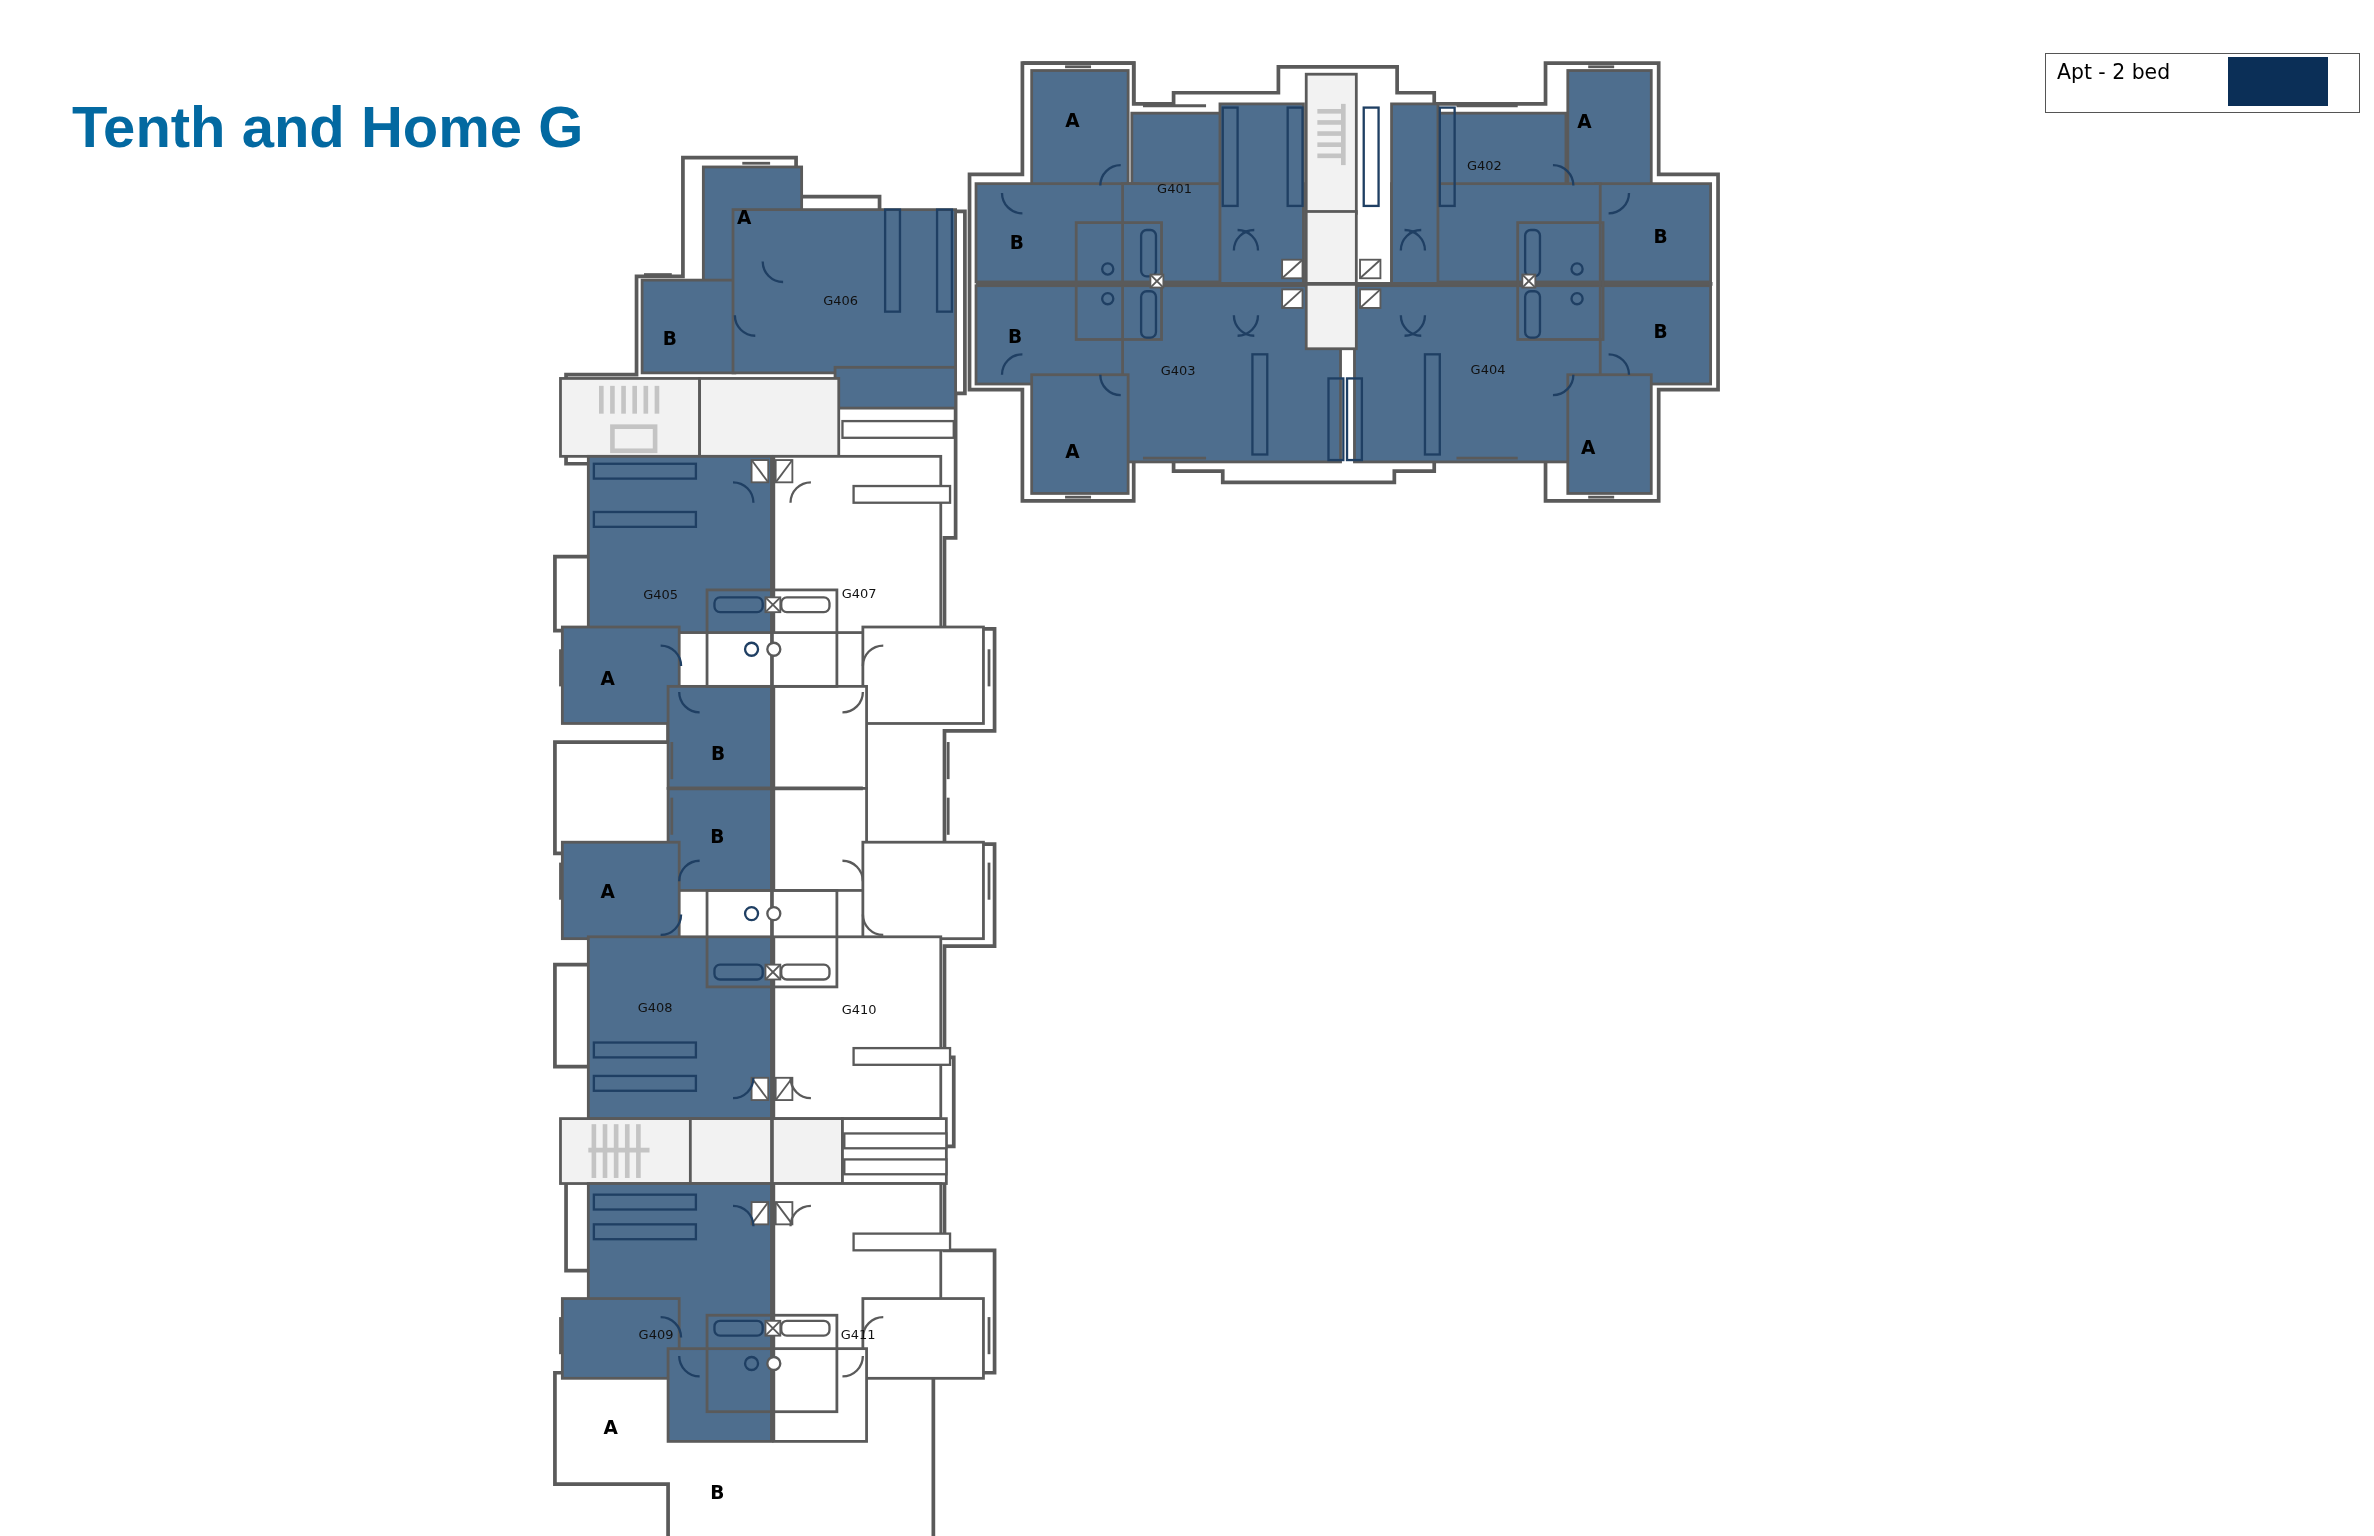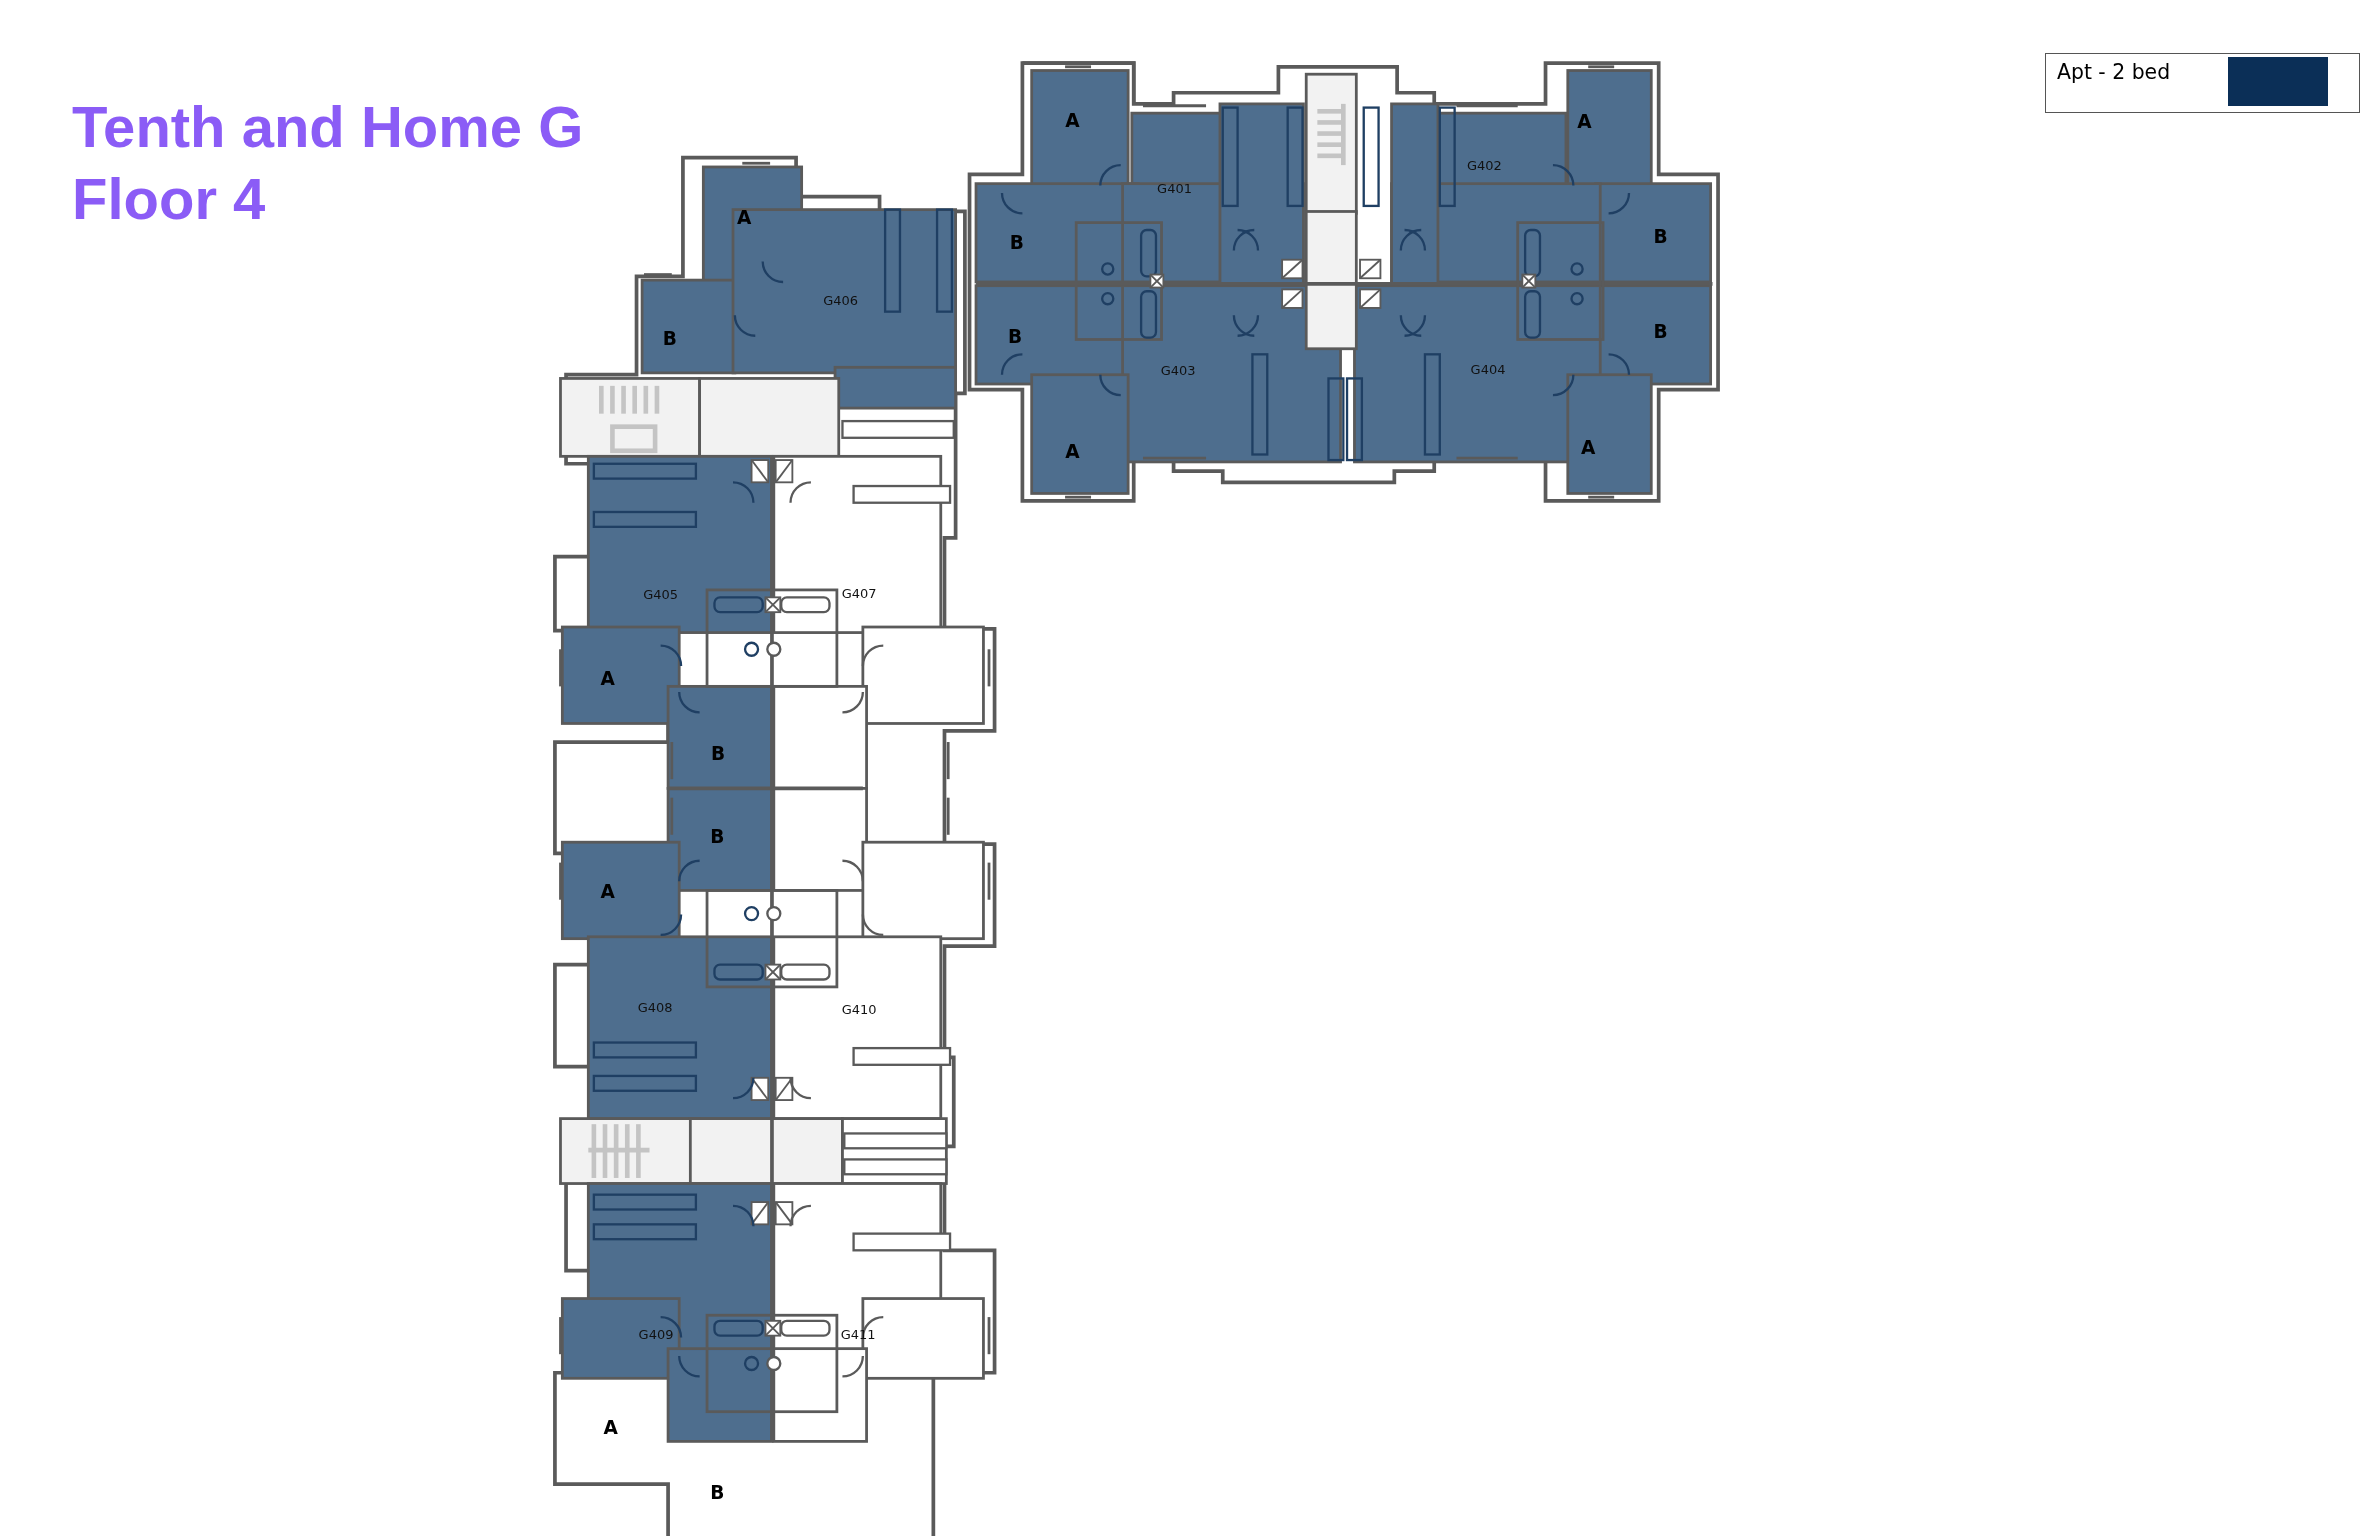--- a/index.html
+++ b/index.html
@@ -1,30 +1,29 @@
 <!DOCTYPE html>
 <html style="font-size:15px"><head>
 <meta charset="utf-8">
 <style>
   html, body { margin:0; padding:0; background:#ffffff; }
   body { width:2375px; height:1536px; position:relative; overflow:hidden; font-family:"DejaVu Sans", sans-serif; }
-  .title { position:absolute; left:72px; top:91px; font-family:"Liberation Sans", sans-serif; font-weight:bold; font-size:58px; line-height:72px; color:#8b5cf6; }
+  .title { position:absolute; left:72px; top:91px; font-family:"Liberation Sans", sans-serif; font-weight:bold; font-size:58px; line-height:72px; color:#0369a1; }
   .legend { position:absolute; left:2045px; top:53px; width:289px; height:58px; border:1.9px solid #555; background:#fff;padding-left:24px; }
   .legend-label { position:absolute; left:11px; top:5.6px; font-size:20.4px; color:#000; font-family:"DejaVu Sans", sans-serif; }
   .legend-swatch { position:absolute; left:182px; top:2.8px; width:100px; height:49px; }
   svg.plan { position:absolute; left:0; top:0; }
   .unit-label { font-family:"DejaVu Sans", sans-serif; font-size:14px; fill:#111; }
   .room-label { font-family:"DejaVu Sans", sans-serif; font-weight:bold; font-size:20px; fill:#000; }
 </style>
 </head>
 <body>
 
 <div class="title">
   <div>Tenth and Home G</div>
-  <div>Floor 4</div>
 </div>
 
 <div class="legend">
   <span class="legend-label">Apt - 2 bed</span>
   <span class="legend-swatch" id="legend-swatch" style="background: rgb(11, 47, 87);"></span>
 </div>
 
 <svg class="plan" width="2375" height="1536" viewBox="0 0 2560 1656">
   <defs>
     <style>

